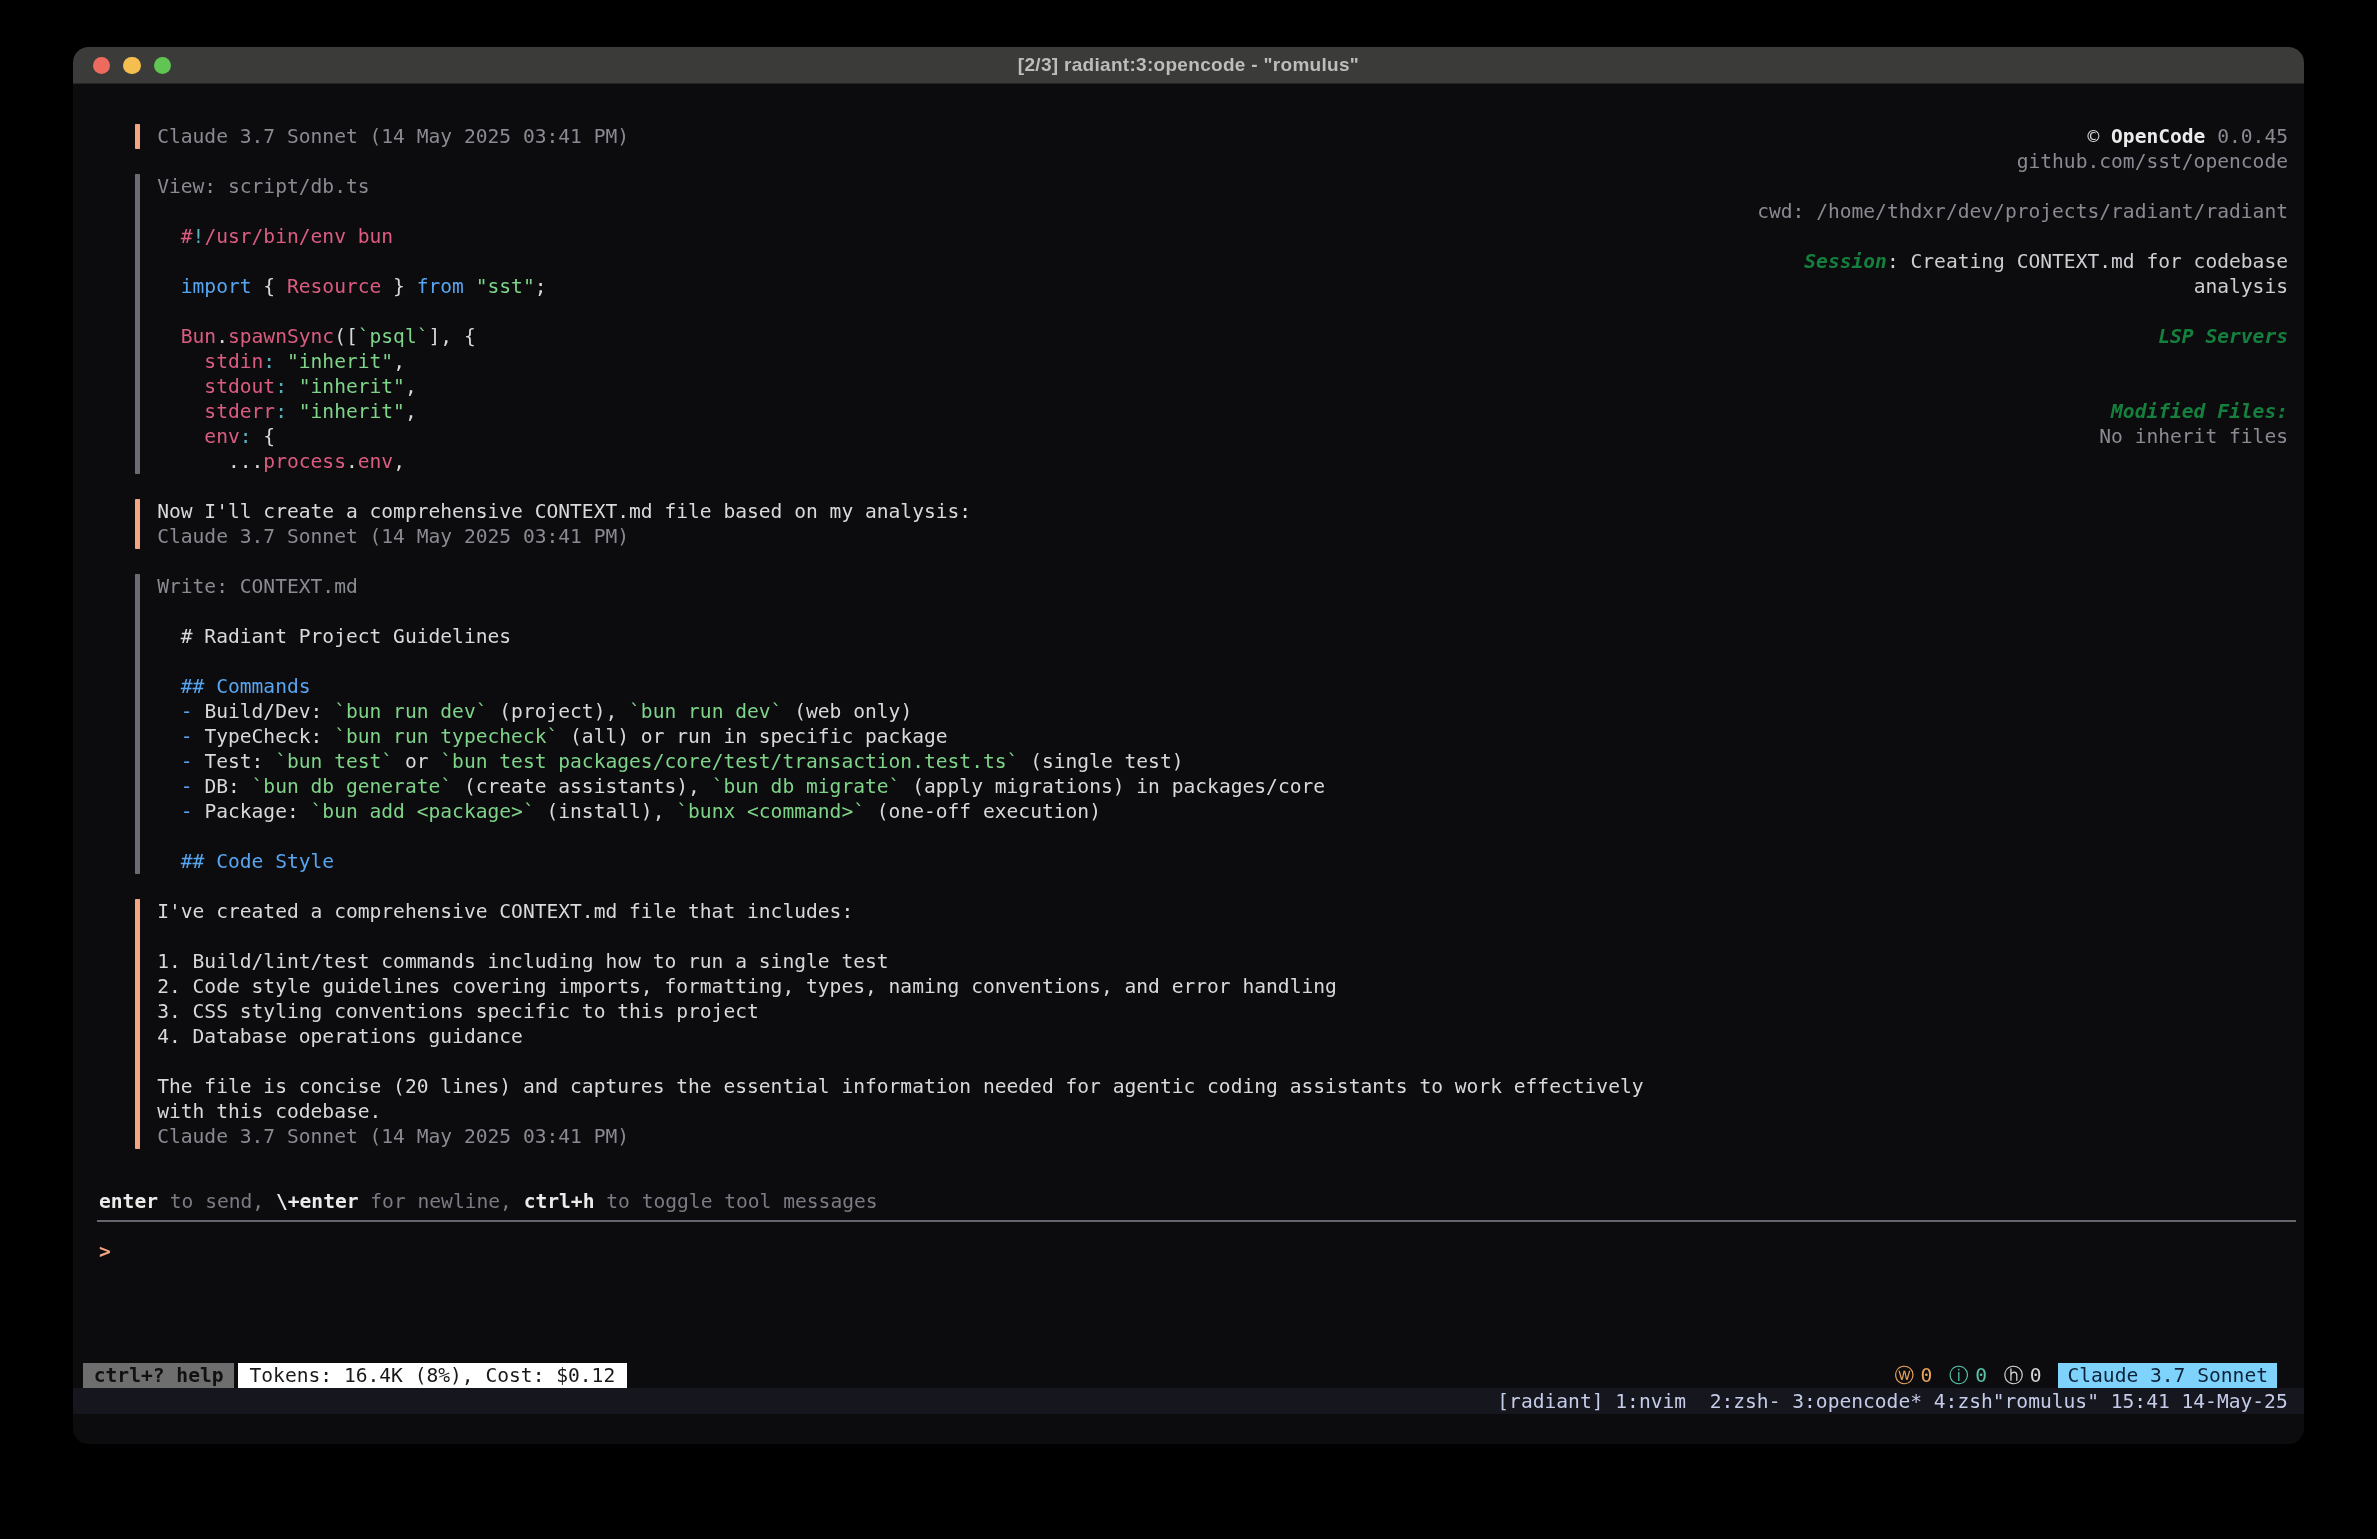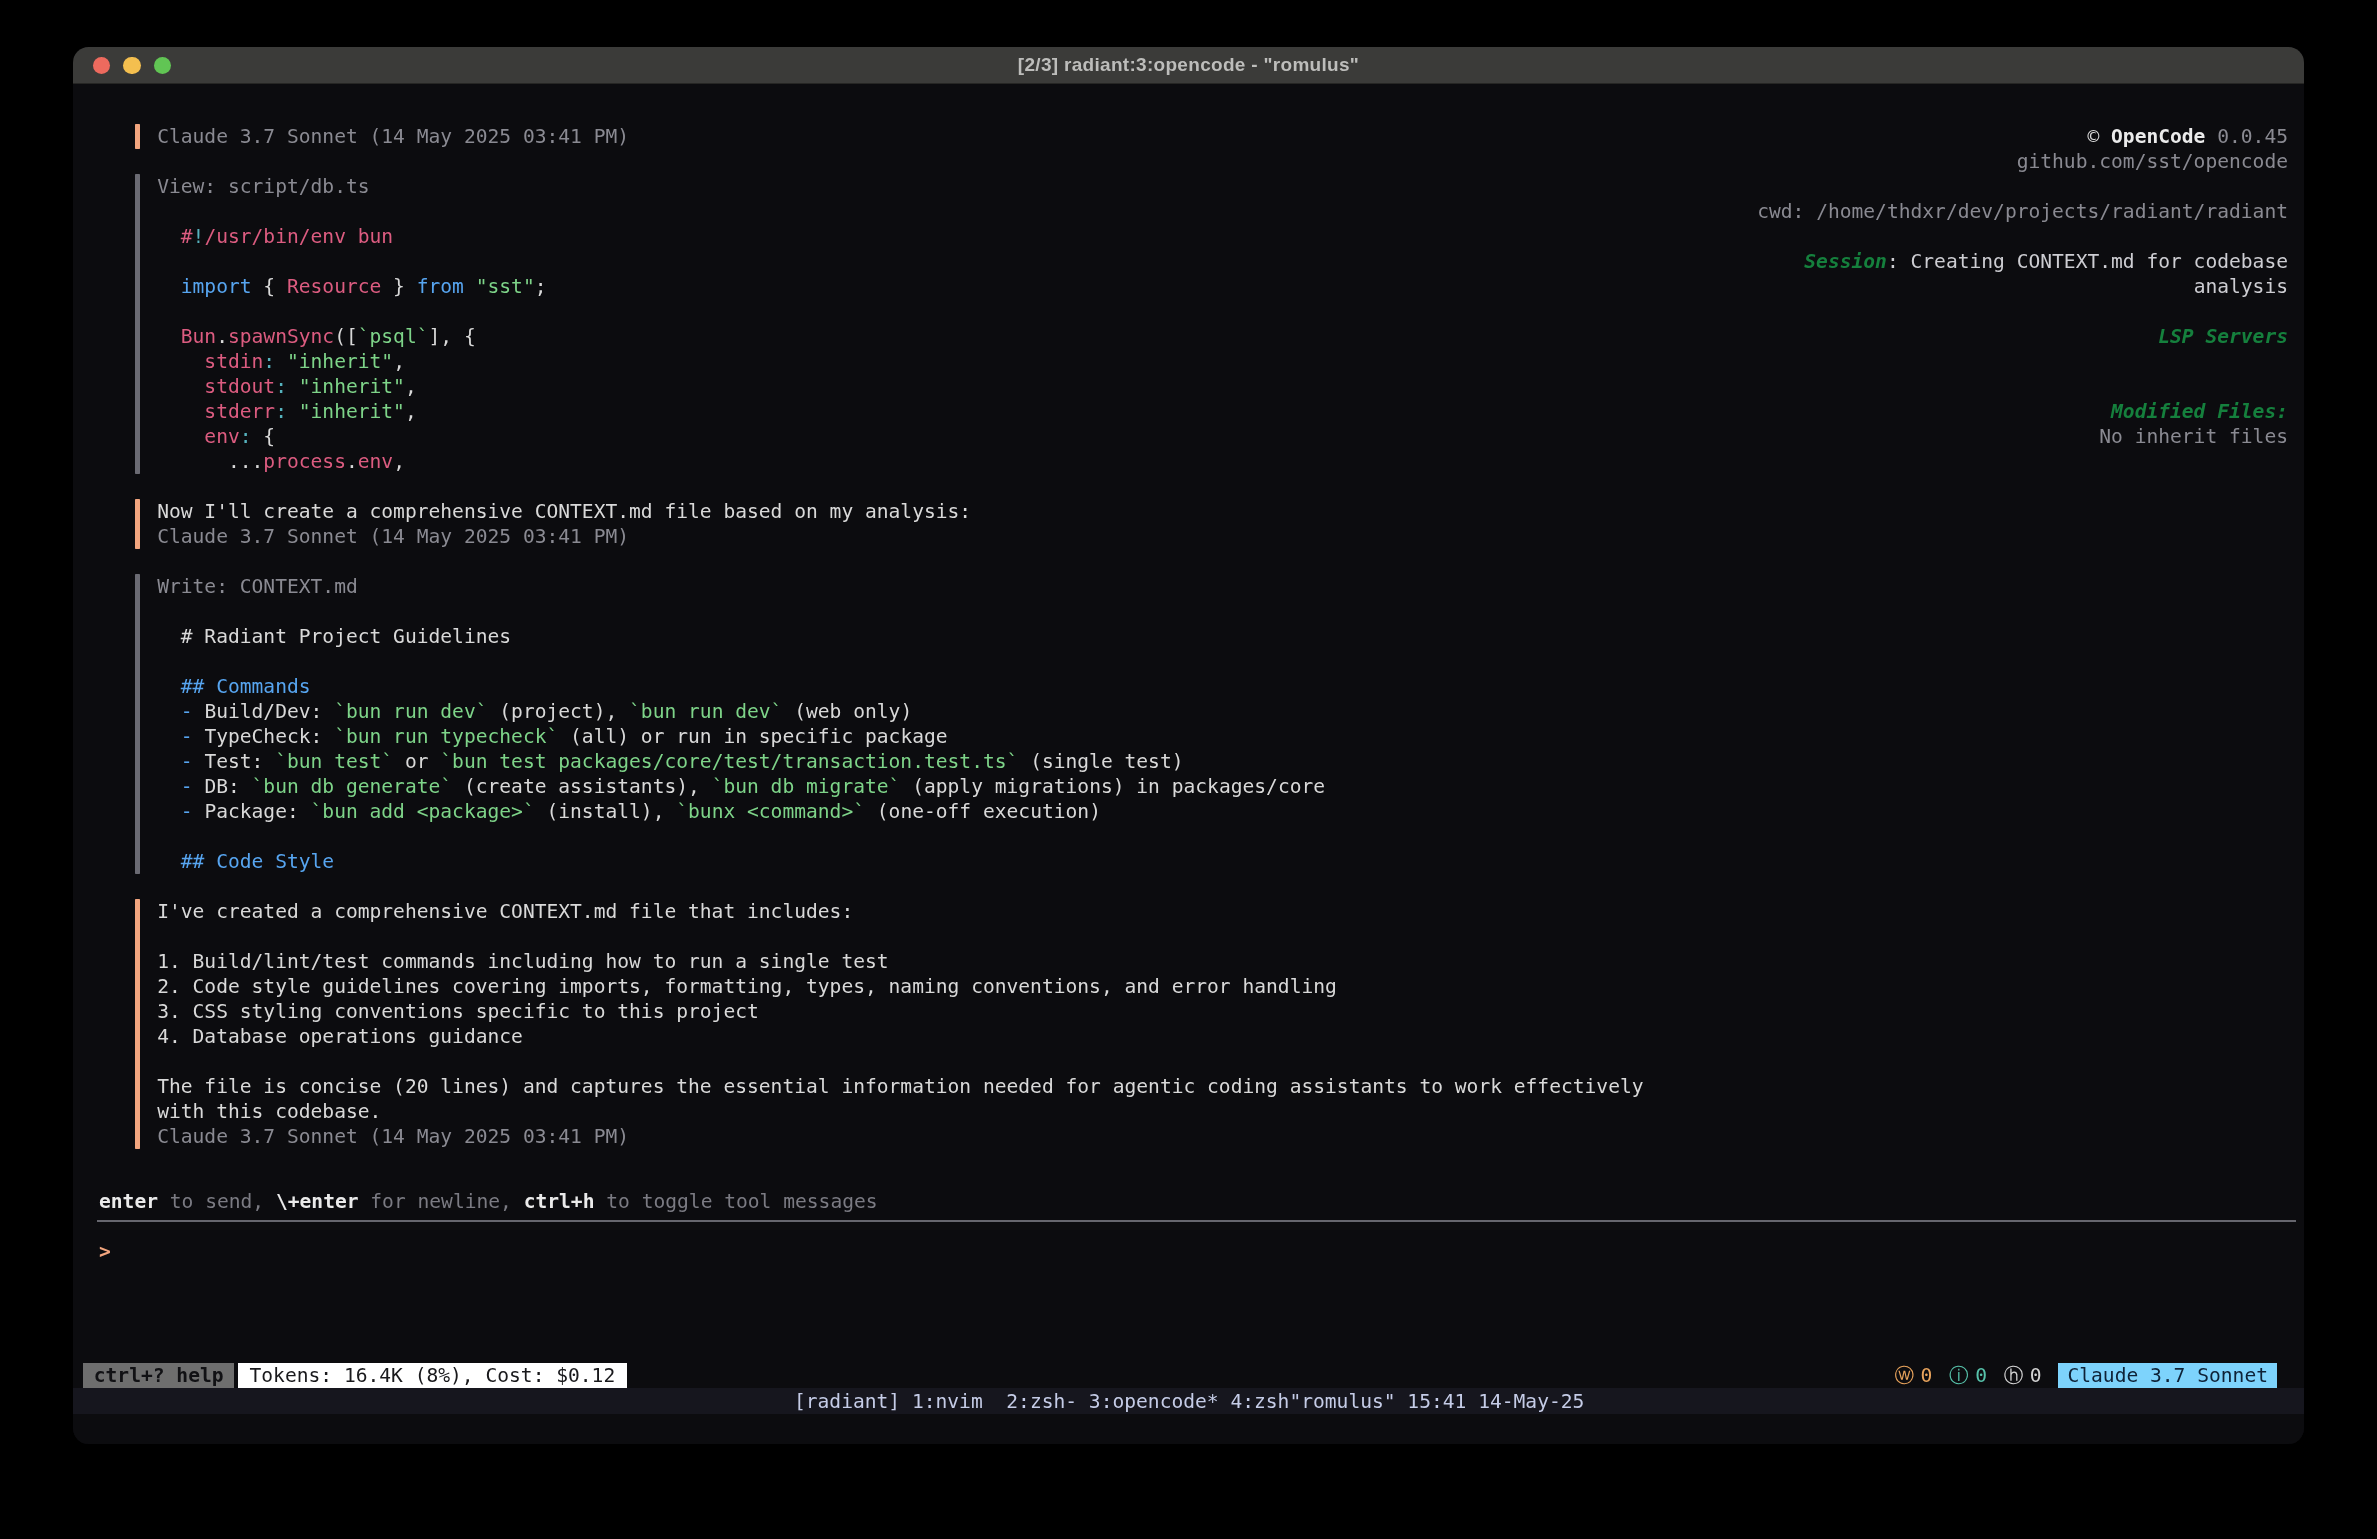--- a/index.html
+++ b/index.html
@@ -69,21 +69,21 @@
   .cnt-teal { color:#57c3ab; }
   .cnt-white { color:#d3d3d3; }
   .model-badge {
     margin-left:9px; background:#7dd3fc; color:#0e2237;
     height:25px; line-height:25px; font-size:19.6px; padding:0 9px; white-space:pre;
   }
 
   .tmuxbar {
     position:absolute; left:0; right:0; top:1304px; height:26px;
     background:#16161e; color:#c5cce7;
-    display:flex; align-items:center; justify-content:center;
+    display:flex; align-items:center; justify-content:flex-end;
     padding:0 16.3px 0 17.6px; font-size:19.6px; white-space:pre;
   }
 </style>
 </head>
 <body>
 
 <div class="window">
   <div class="titlebar">
     <div class="traffic">
       <span class="dot red"></span>

